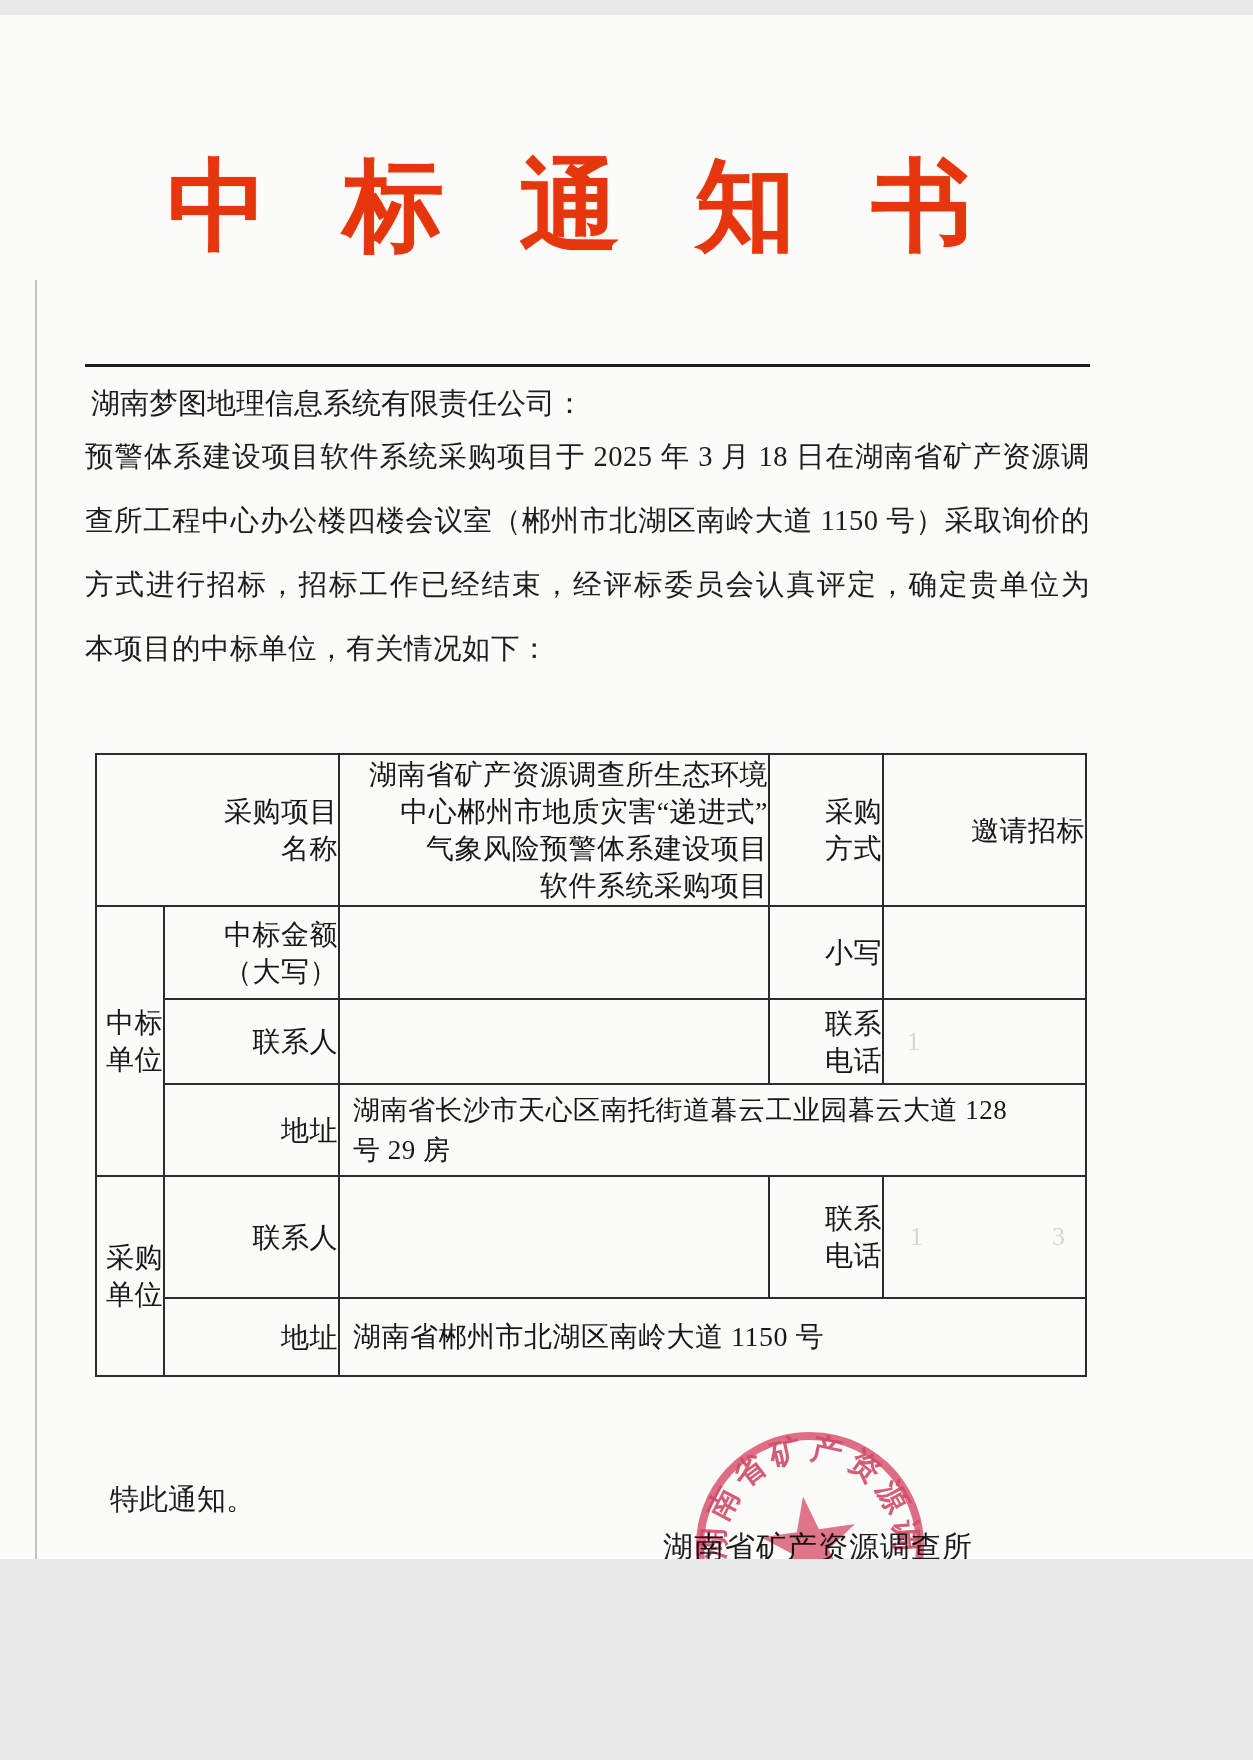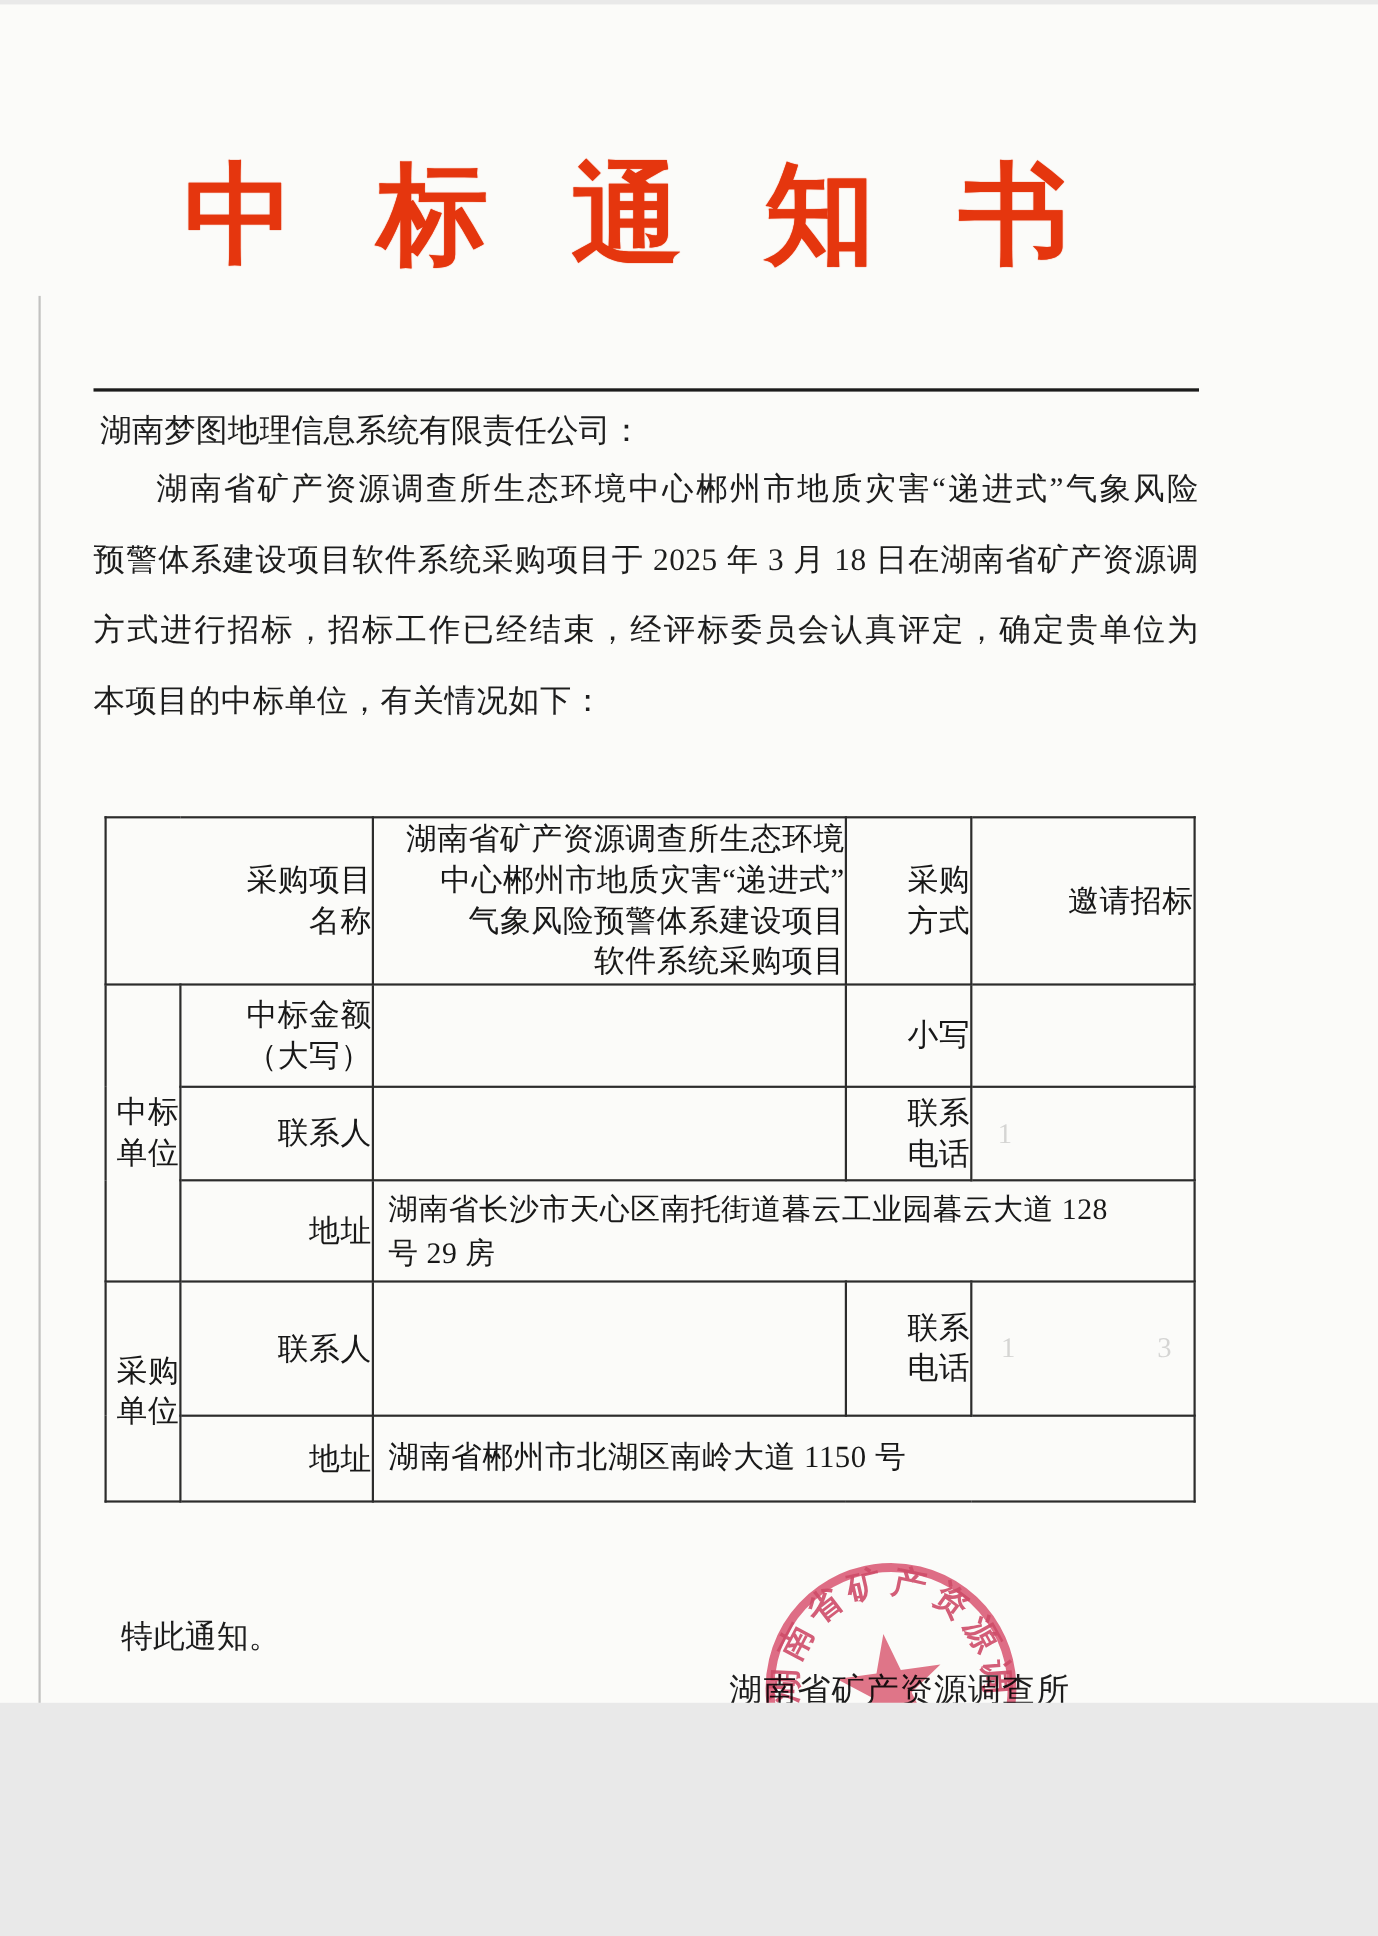--- a/index.html
+++ b/index.html
@@ -1,17 +1,17 @@
 <!DOCTYPE html>
 <html><head>
 <meta charset="utf-8">
 <style>
   html,body{margin:0;padding:0;background:#e9e9e9;}
   .page{
-    position:relative;width:1253px;height:1544px;margin:4px auto;
+    position:relative;width:1253px;height:1544px;margin:15px auto;
     background:#fbfbf9;overflow:hidden;
     font-family:"Liberation Serif","DejaVu Serif",serif;
     color:#1d1d1d;
   }
   .abs{position:absolute;}
   
   .scan-line-left{left:35px;top:265px;width:2px;height:1345px;background:rgba(110,110,110,.40);}
   .rule{height:3px;background:#1c1c1c;}
   
   .doc-title{
@@ -66,22 +66,22 @@
 
   <div class="abs scan-line-left"></div>
 
   <div class="abs doc-title">中标通知书</div>
 
   <div class="abs rule" style="left:85px;top:349px;width:1005px;"></div>
 
   <div class="abs salutation">湖南梦图地理信息系统有限责任公司：</div>
 
   <div class="abs body-lines">
-    <div class="body-line jfull indent">湖南省矿产资源调查所生态环境中心郴州市地质灾害“递进式”气象风险</div>
     <div class="body-line jfull">预警体系建设项目软件系统采购项目于 2025 年 3 月 18 日在湖南省矿产资源调</div>
+    <div class="body-line jfull">查所工程中心办公楼四楼会议室（郴州市北湖区南岭大道 1150 号）采取询价的</div>
     <div class="body-line jfull">方式进行招标，招标工作已经结束，经评标委员会认真评定，确定贵单位为</div>
     <div class="body-line">本项目的中标单位，有关情况如下：</div>
   </div>
 
   <table class="abs award-table">
     <colgroup>
       <col style="width:68px">
         <col style="width:175px">
         <col style="width:430px">
         <col style="width:114px">

